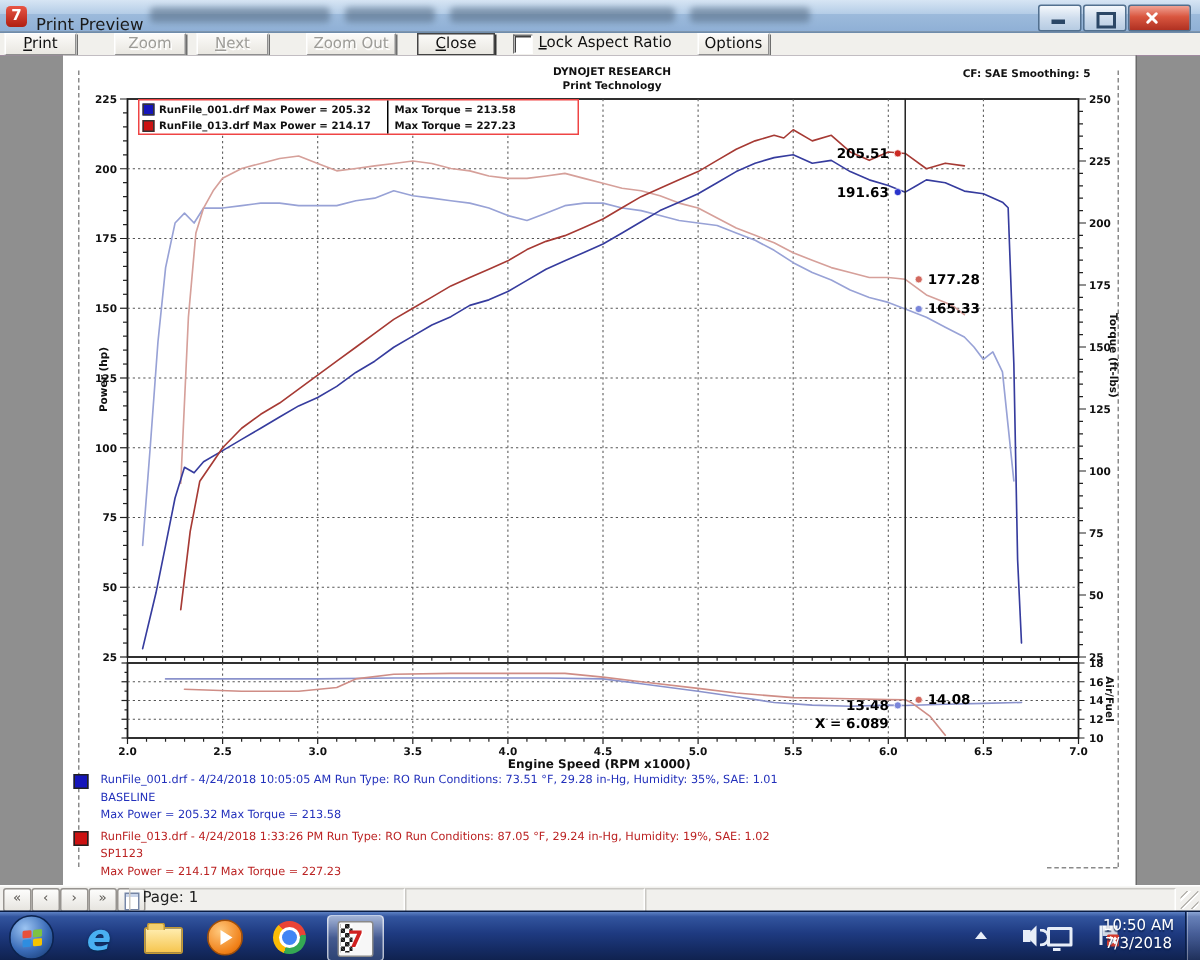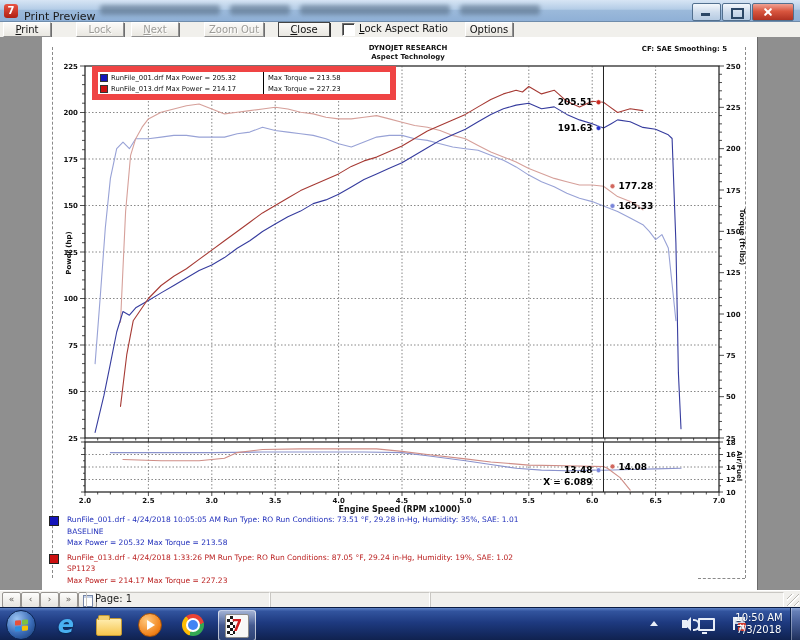--- a/index.html
+++ b/index.html
@@ -39,21 +39,21 @@
   
   .preview{position:absolute;left:0;top:37px;width:800px;height:553px;background:#8f8f8f;}
   .page{position:absolute;left:42px;top:0;width:715px;height:553px;background:#fff;
     box-shadow:1px 0 0 #6a6a6a,0 1px 0 #6a6a6a;}
   .page svg{position:absolute;left:0;top:0;}
   .marginline{position:absolute;top:10px;height:531px;width:0;border-left:1px dashed #8a8a8a;}
   .margincorner{position:absolute;left:656px;top:541px;width:47px;height:0;border-top:1px dashed #8a8a8a;}
   .hdr1{position:absolute;left:236px;top:7px;width:260px;text-align:center;font-size:7px;font-weight:bold;color:#111;}
   .hdr2{position:absolute;left:236px;top:16px;width:260px;text-align:center;font-size:7px;font-weight:bold;color:#111;}
   .cfnote{position:absolute;right:30px;top:8px;font-size:7px;font-weight:bold;color:#111;white-space:nowrap;}
-  .legend{position:absolute;left:50px;top:29px;width:292px;border:6px solid #ef4444;background:#fff;font-size:6.8px;font-weight:normal;color:#111;}
+  .legend{position:absolute;left:50px;top:29px;width:292px;border:1px solid #ef4444;background:#fff;font-size:6.8px;font-weight:bold;color:#111;}
   .lrow{display:flex;align-items:center;height:11px;}
   .lswatch{width:6px;height:6px;margin:0 3px 0 2px;border:1px solid #333;flex:0 0 auto;}
   .lfile{width:152px;white-space:nowrap;overflow:hidden;}
   .ltorque{border-left:1px solid #000;align-self:stretch;display:flex;align-items:center;padding-left:4px;white-space:nowrap;}
   .axis-label{position:absolute;font-size:7px;font-weight:bold;color:#111;white-space:nowrap;}
   .rot-ccw{transform:rotate(-90deg);transform-origin:center;}
   .rot-cw{transform:rotate(90deg);transform-origin:center;}
   .xaxis-label{position:absolute;left:0;top:468px;width:715px;text-align:center;font-size:8px;font-weight:bold;color:#111;}
   .runs{position:absolute;left:5px;top:477px;font-size:7.5px;line-height:11.5px;}
   .run{position:relative;padding-left:20px;margin-bottom:3px;white-space:nowrap;}
@@ -145,21 +145,21 @@
         </div>
       <div class="winbtn close">
           <span class="glyph-x1"></span>
           <span class="glyph-x2"></span>
         </div>
     </div>
   </div>
 
   <div class="toolbar">
     <div class="tbtn ulf" style="left:3px;width:46px;">Print</div>
-    <div class="tbtn disabled" style="left:76px;width:46px;">Lock</div>
+    <div class="tbtn disabled" style="left:76px;width:46px;">Zoom</div>
     <div class="tbtn disabled ulf" style="left:131px;width:46px;">Next</div>
     <div class="tbtn disabled" style="left:204px;width:58px;">Zoom Out</div>
     <div class="tbtn default ulf" style="left:278px;width:50px;">Close</div>
     <span class="cb"></span>
     <span class="cblabel ulf">Lock Aspect Ratio</span>
     <div class="tbtn" style="left:465px;width:46px;">Options</div>
   </div>
 
   <div class="preview">
     <div class="page">
@@ -471,21 +471,21 @@
             <circle cx="570.488" cy="429.5" r="2.4" fill="#d2685e" stroke="#fff" stroke-width="0.5"></circle>
             <text x="576.488" y="432.5" text-anchor="start" fill="#000" font-size="9" font-weight="bold">14.08</text>
           </g>
         </svg>
 
       <div class="marginline" style="left:10px;"></div>
       <div class="marginline" style="left:703px;"></div>
       <div class="margincorner"></div>
 
       <div class="hdr1">DYNOJET RESEARCH</div>
-      <div class="hdr2">Aspect Technology</div>
+      <div class="hdr2">Print Technology</div>
       <div class="cfnote">CF: SAE  Smoothing: 5</div>
 
       <div class="legend">
         <div class="lrow">
           <span class="lswatch" id="lsw0" style="background: rgb(21, 21, 187);"></span>
           <span class="lfile"><span>RunFile_001.drf</span> <span>Max Power = 205.32</span></span>
           <span class="ltorque">Max Torque = 213.58</span>
         </div>
         <div class="lrow">
           <span class="lswatch" id="lsw1" style="background: rgb(204, 17, 17);"></span>

